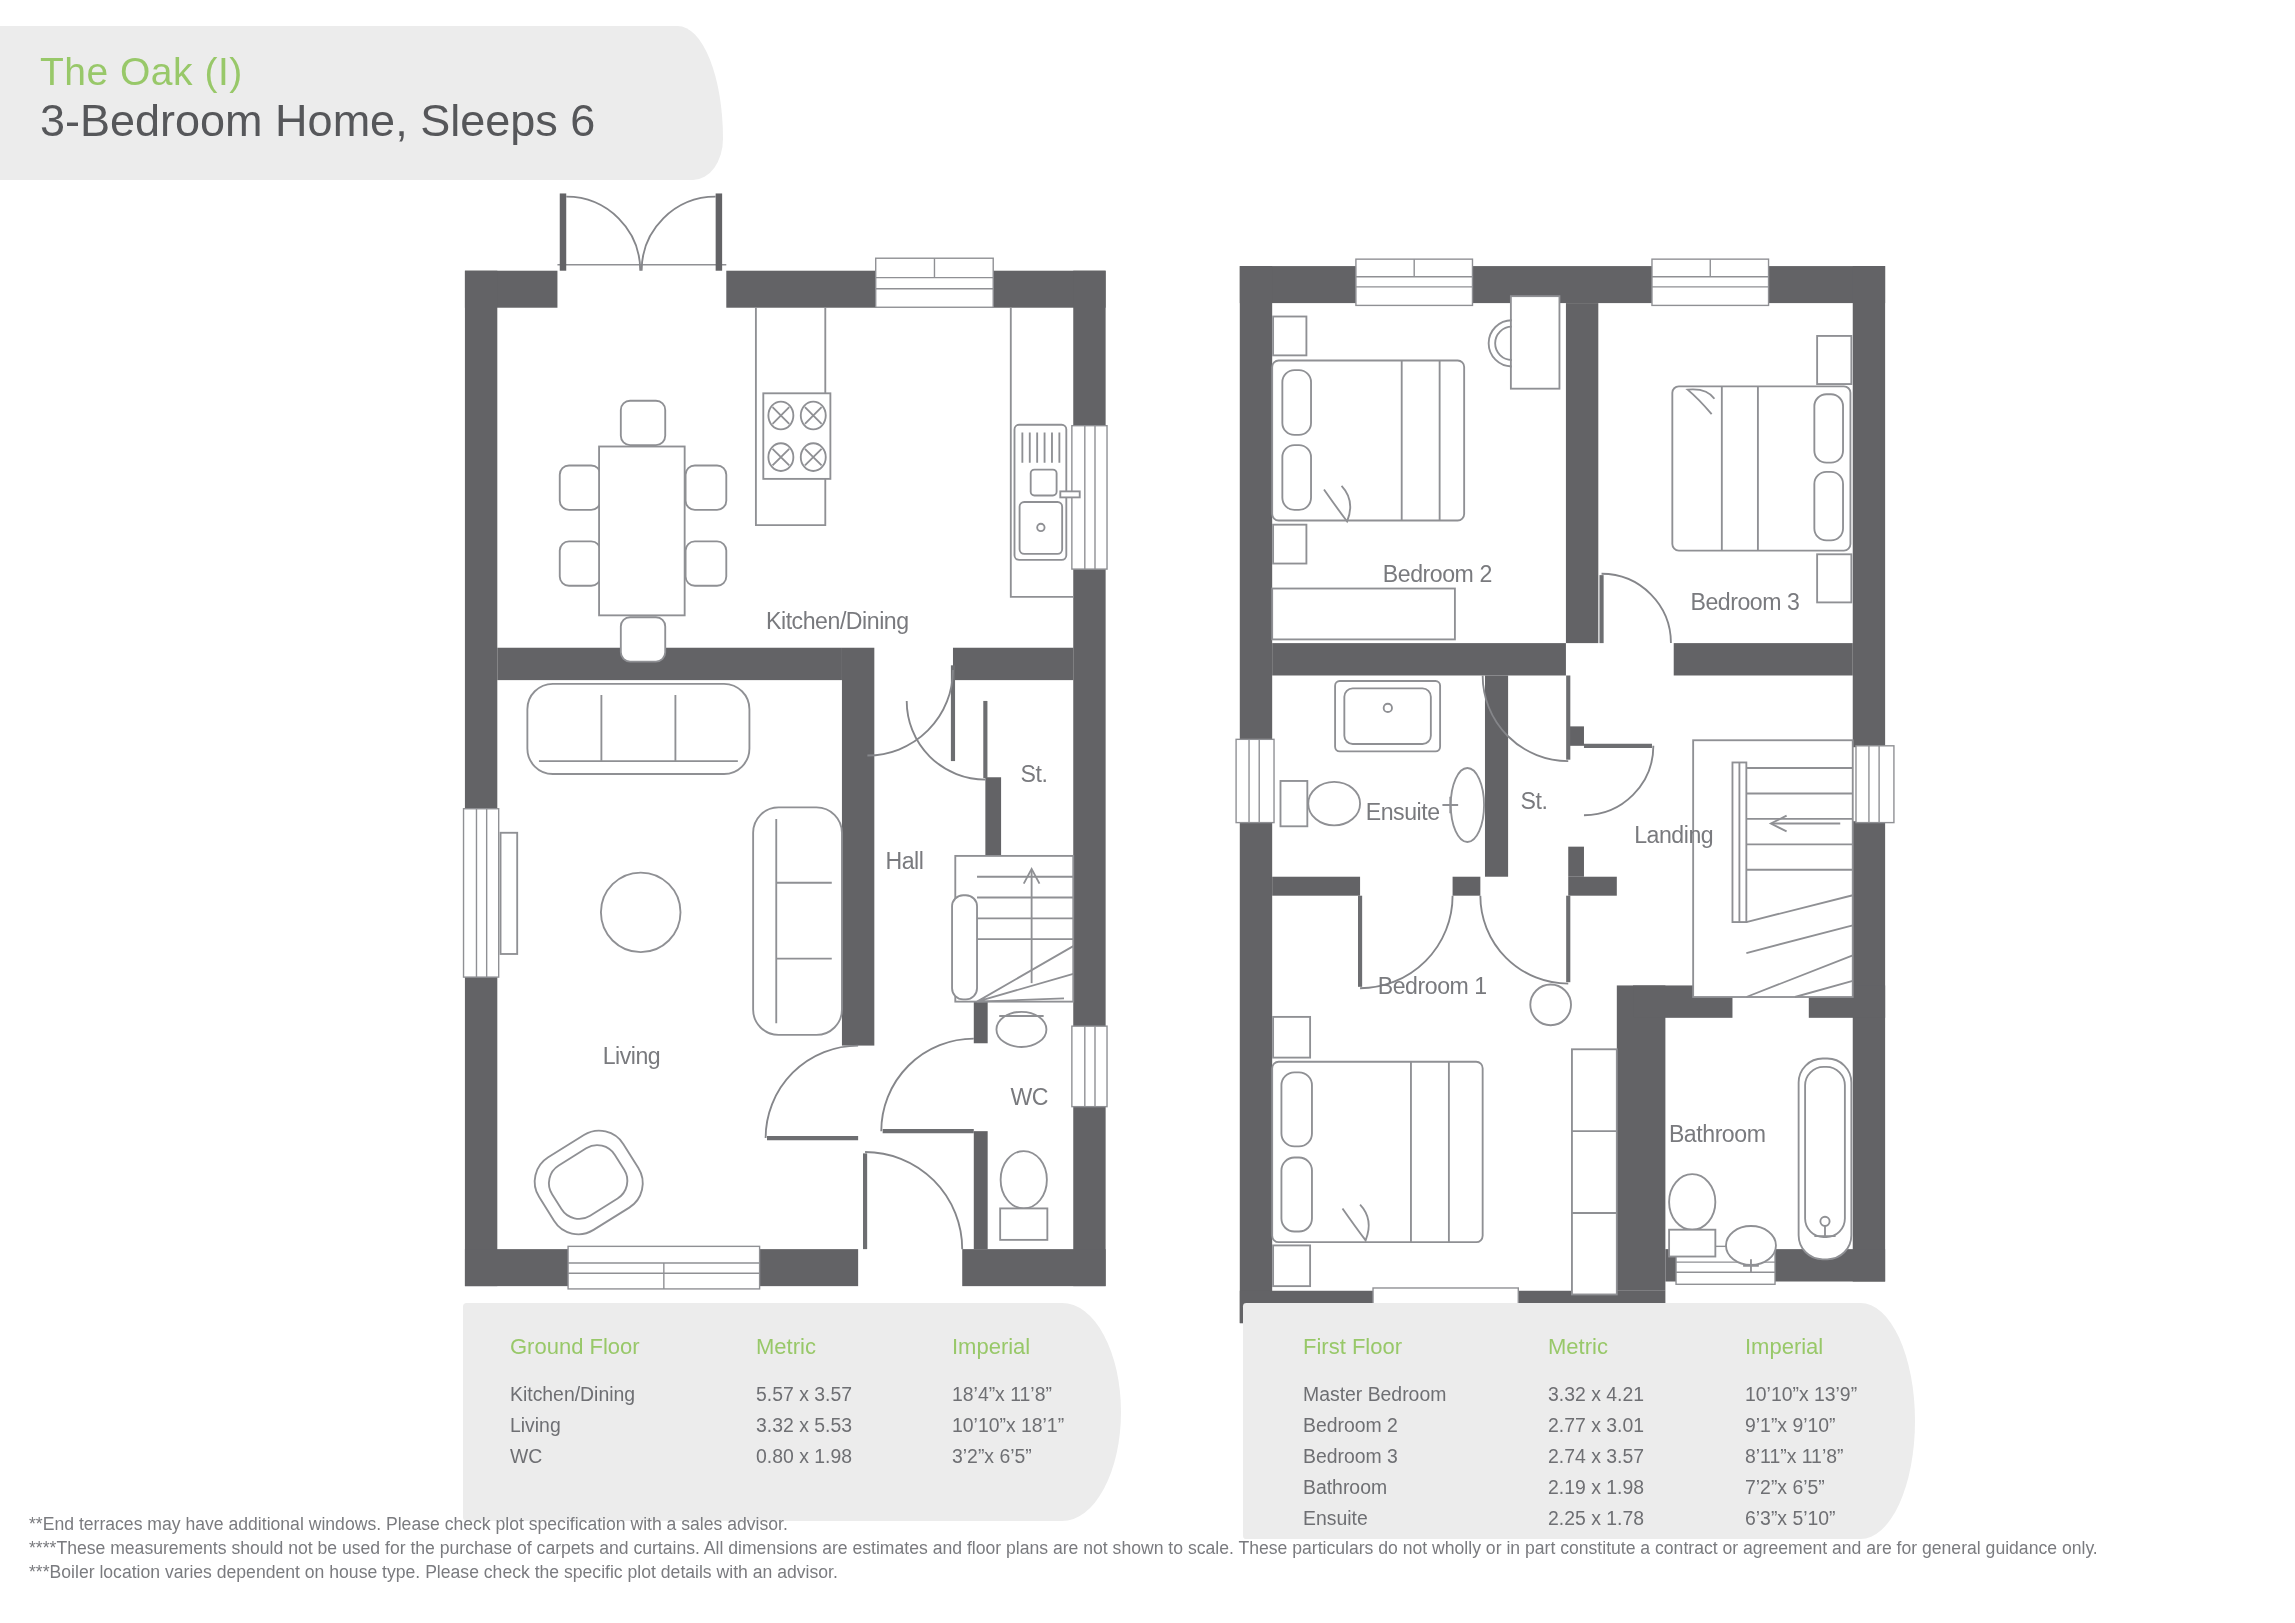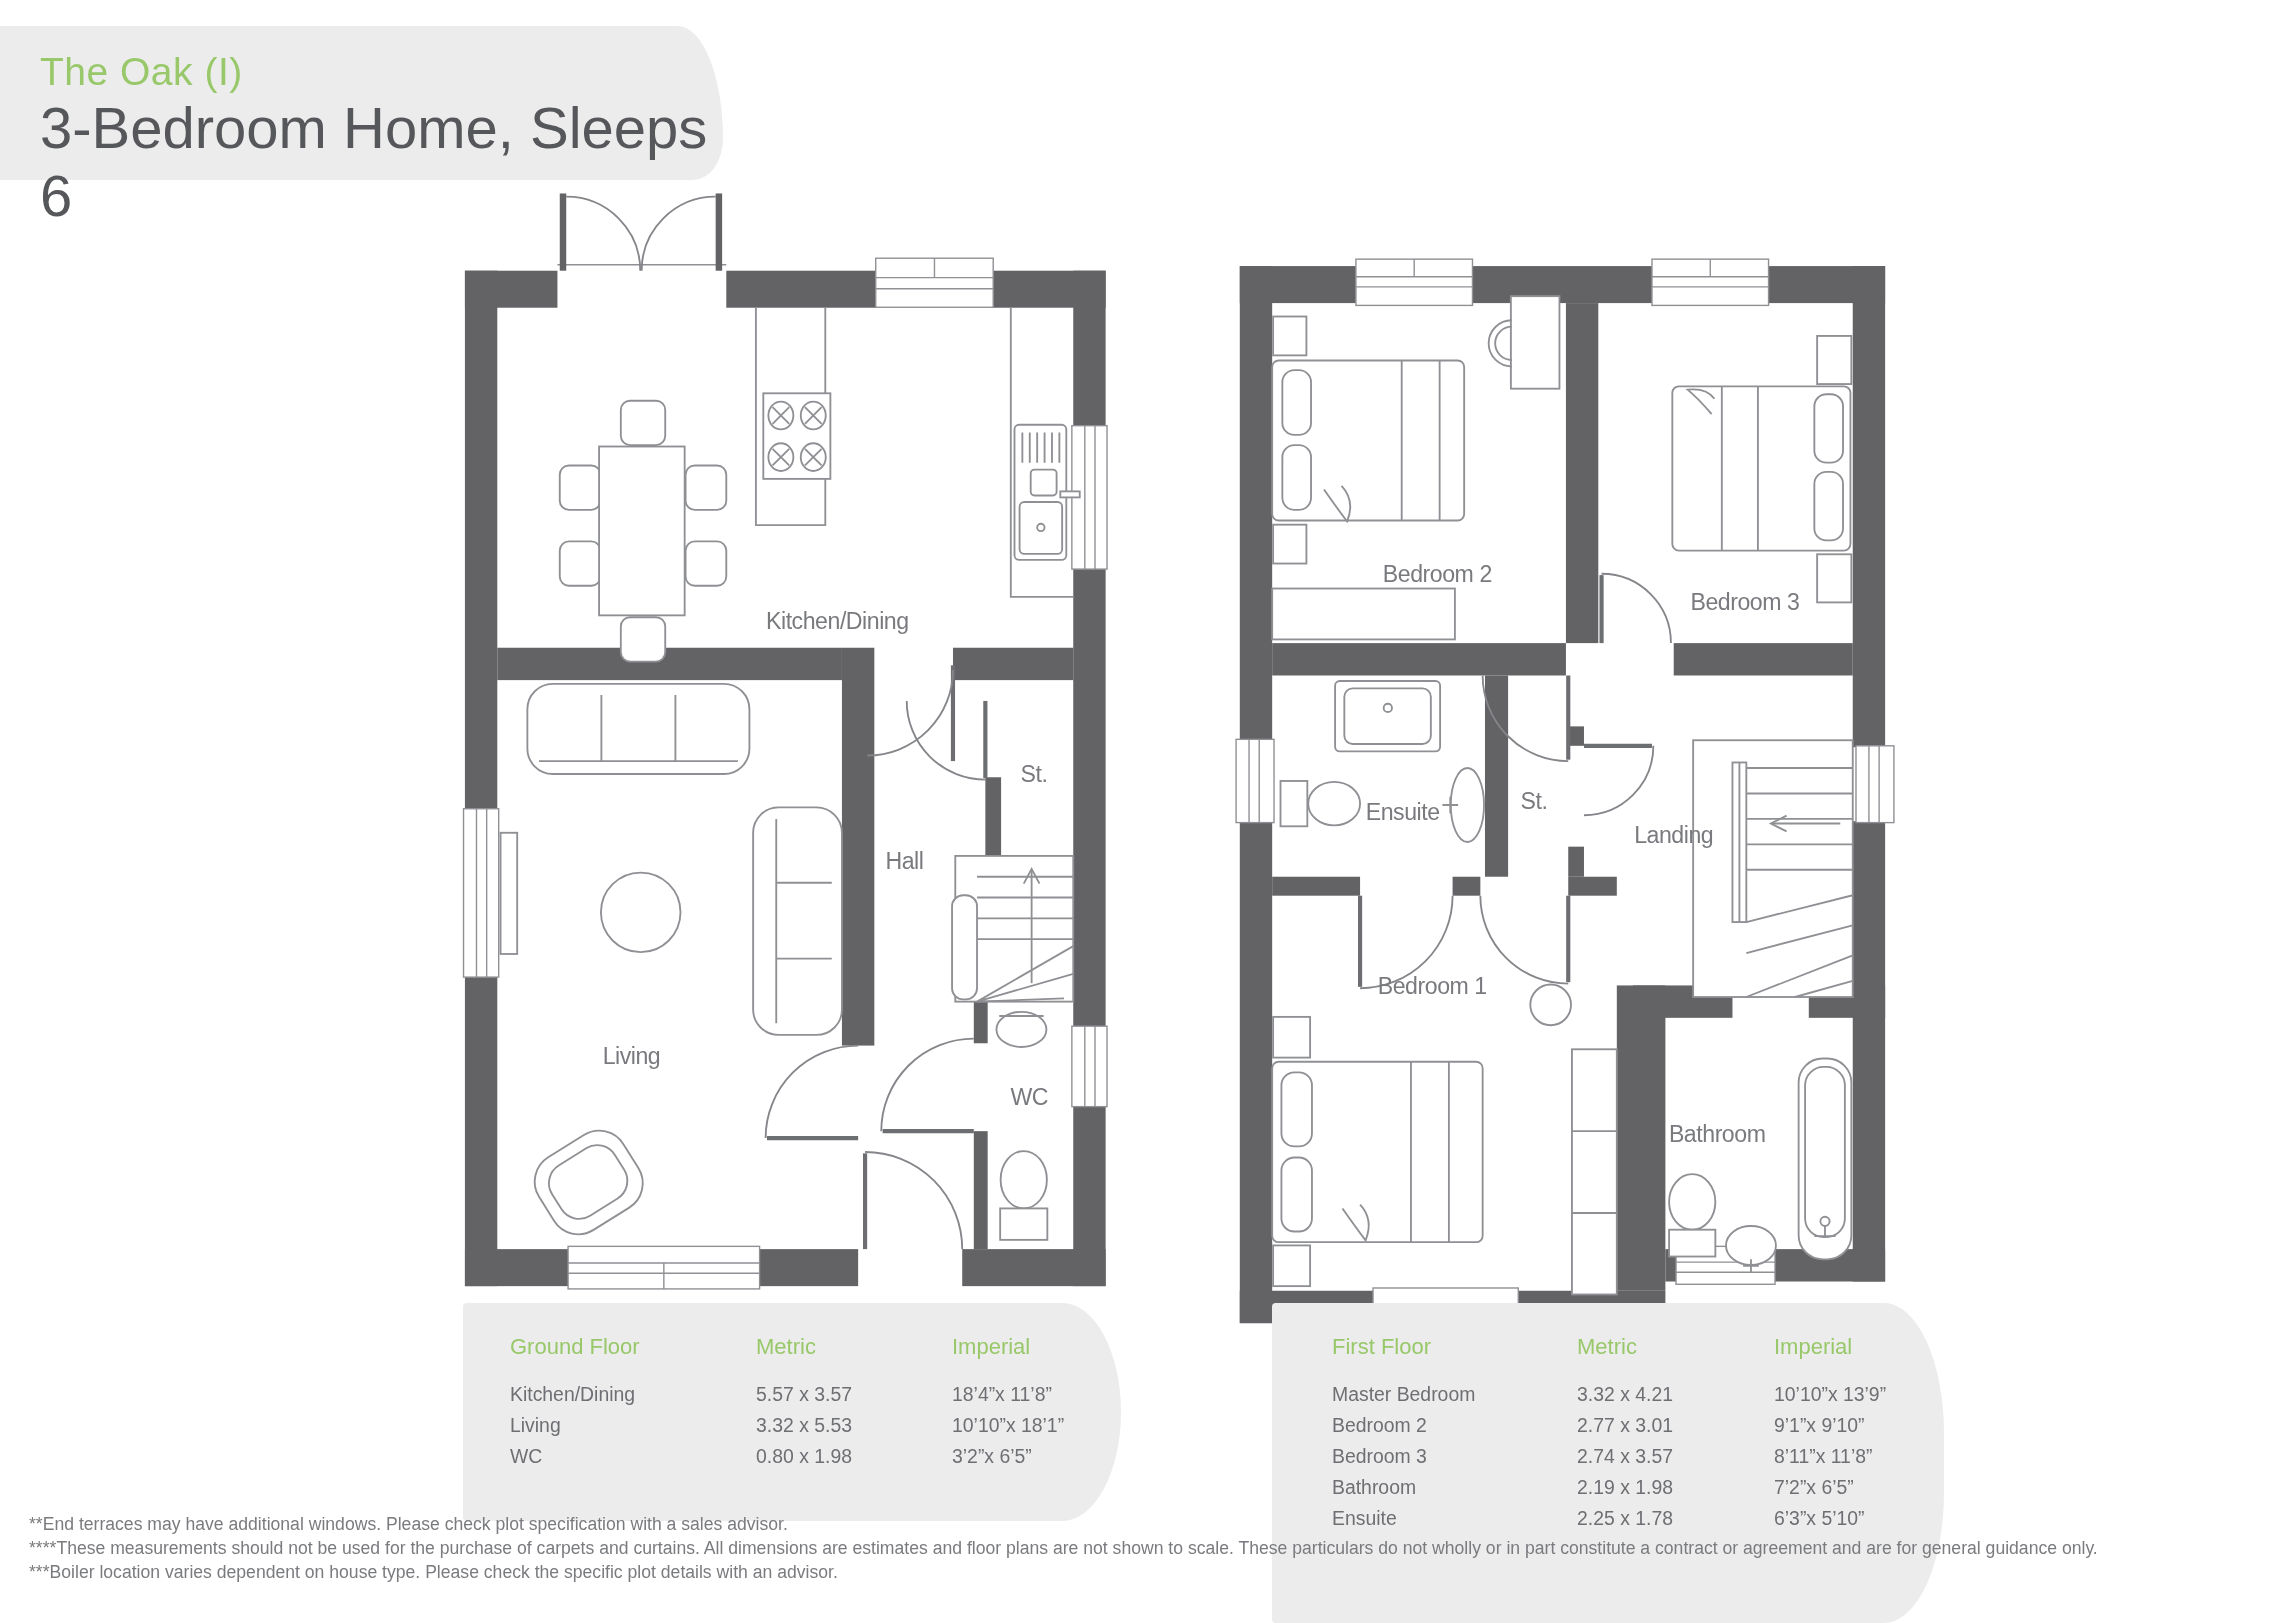--- a/index.html
+++ b/index.html
@@ -10,21 +10,21 @@
   }
   .page{position:absolute;inset:0;}
   
   .banner{
     position:absolute;left:0;top:26px;width:723px;height:154px;
     background:#ececec;box-sizing:border-box;
     border-radius:0 56px 37px 0 / 0 139px 51px 0;
     padding:24px 0 0 40px;
   }
   .banner .title{font-size:39px;color:#98c869;line-height:1.12;letter-spacing:0.5px;}
-  .banner .subtitle{font-size:58px;color:#56575a;line-height:1.18;letter-spacing:0;}
+  .banner .subtitle{font-size:45px;color:#56575a;line-height:1.18;letter-spacing:0;}
   
   svg.plan{position:absolute;left:0;top:0;}
   .wall{fill:#636366;}
   .win{fill:#ffffff;stroke:#8f9094;stroke-width:3;}
   .wline{stroke:#8f9094;stroke-width:3;fill:none;}
   .furn{fill:#ffffff;stroke:#8f9094;stroke-width:4;}
   .ln{stroke:#8f9094;stroke-width:4;fill:none;}
   .arc{stroke:#85868a;stroke-width:4;fill:none;}
   .leaf{stroke:#6d6e71;stroke-width:9;fill:none;}
   .lbl{fill:#797a7e;font-size:50px;letter-spacing:-1px;text-anchor:middle;}
@@ -32,21 +32,21 @@
   .dims{
     position:absolute;top:1303px;background:#ececec;box-sizing:border-box;
     color:#6e6f73;font-size:19.4px;
   }
   .dims .hdr{display:grid;color:#98c869;font-size:22px;margin-bottom:23px;}
   .dims .row{display:grid;height:31px;}
   #gf-dims{left:463px;width:658px;height:218px;
     border-radius:3.7px 60px 60px 3.7px / 3.7px 111px 111px 3.7px;
     padding:30.5px 0 0 47px;}
   #gf-dims .hdr,#gf-dims .row{grid-template-columns:246px 196px 1fr;}
-  #ff-dims{left:1272px;width:672px;height:320px;
+  #ff-dims{left:1243px;width:672px;height:236px;
     border-radius:3.7px 60px 60px 3.7px / 3.7px 130px 130px 3.7px;
     padding:30.5px 0 0 60px;}
   #ff-dims .hdr,#ff-dims .row{grid-template-columns:245px 197px 1fr;}
   
   .footnotes{position:absolute;left:29px;top:1512px;font-size:17.6px;line-height:24px;color:#7a7b7f;}
 </style>
 </head>
 <body>
 
 <div class="page">

